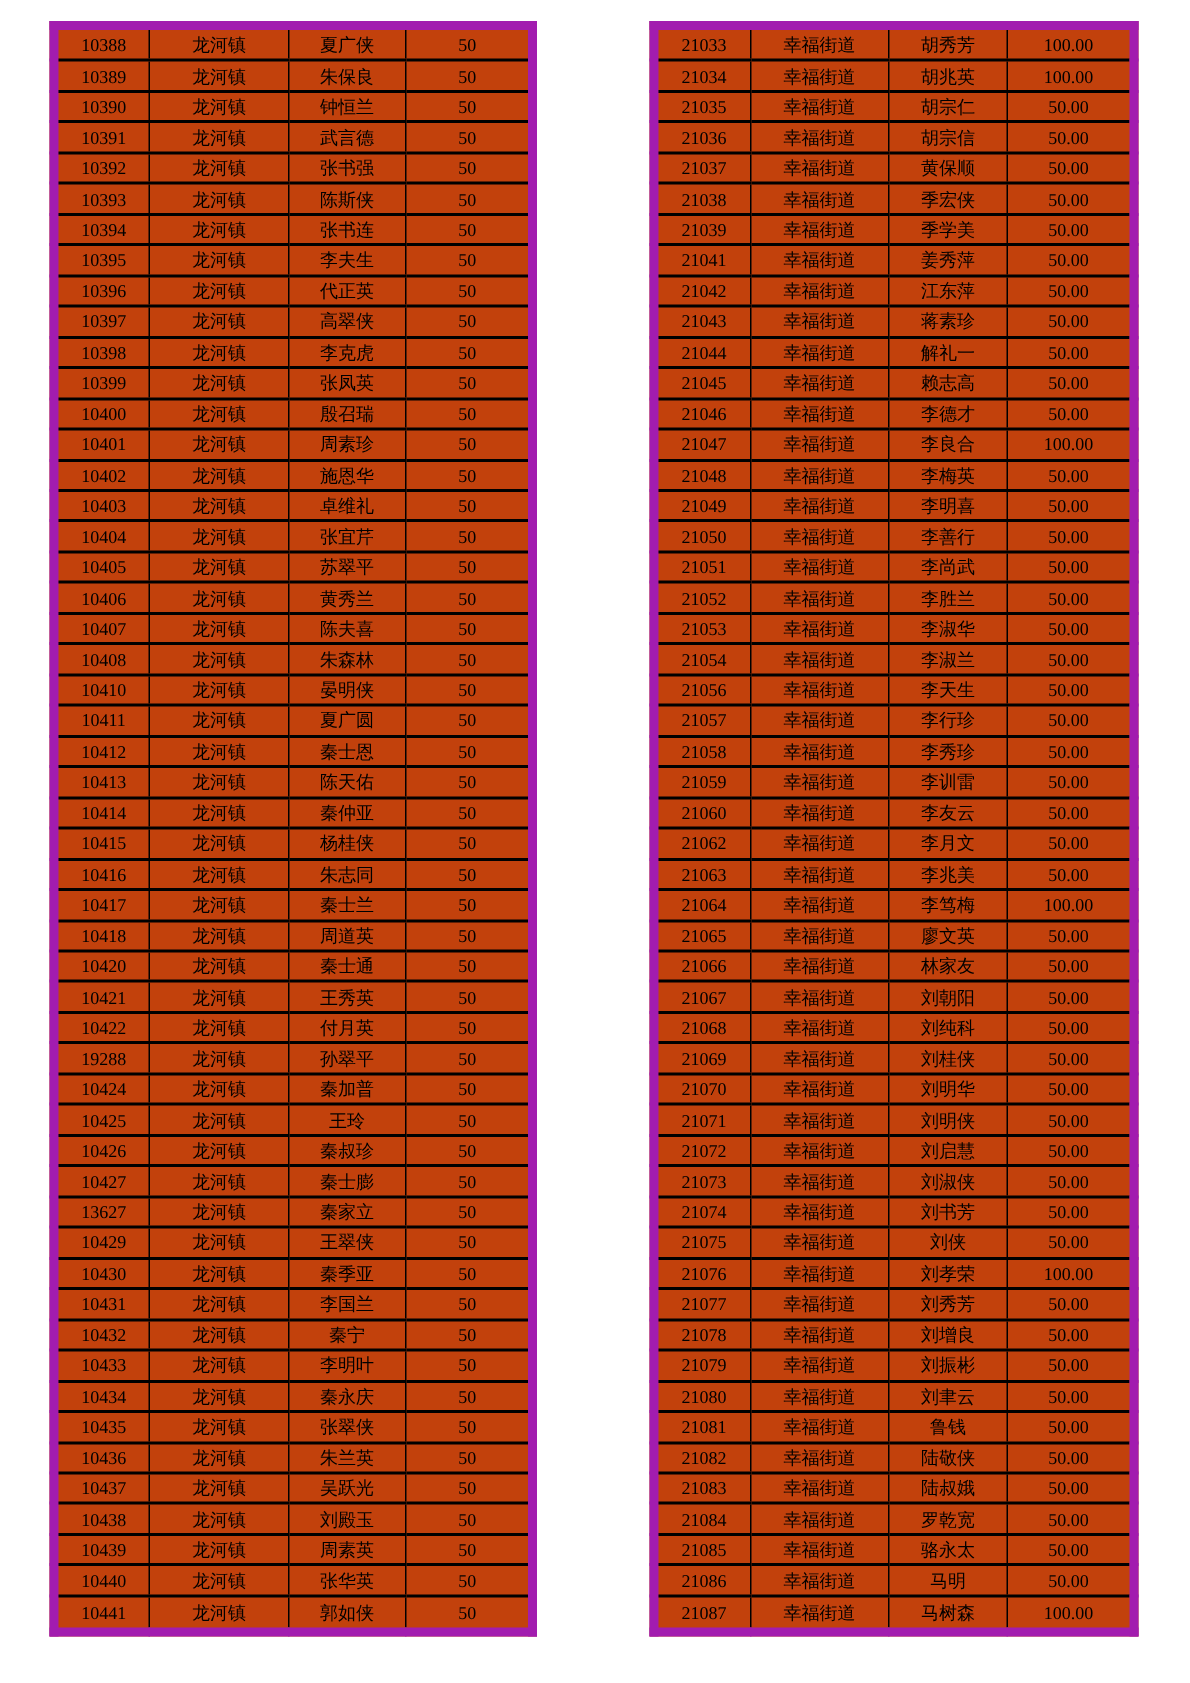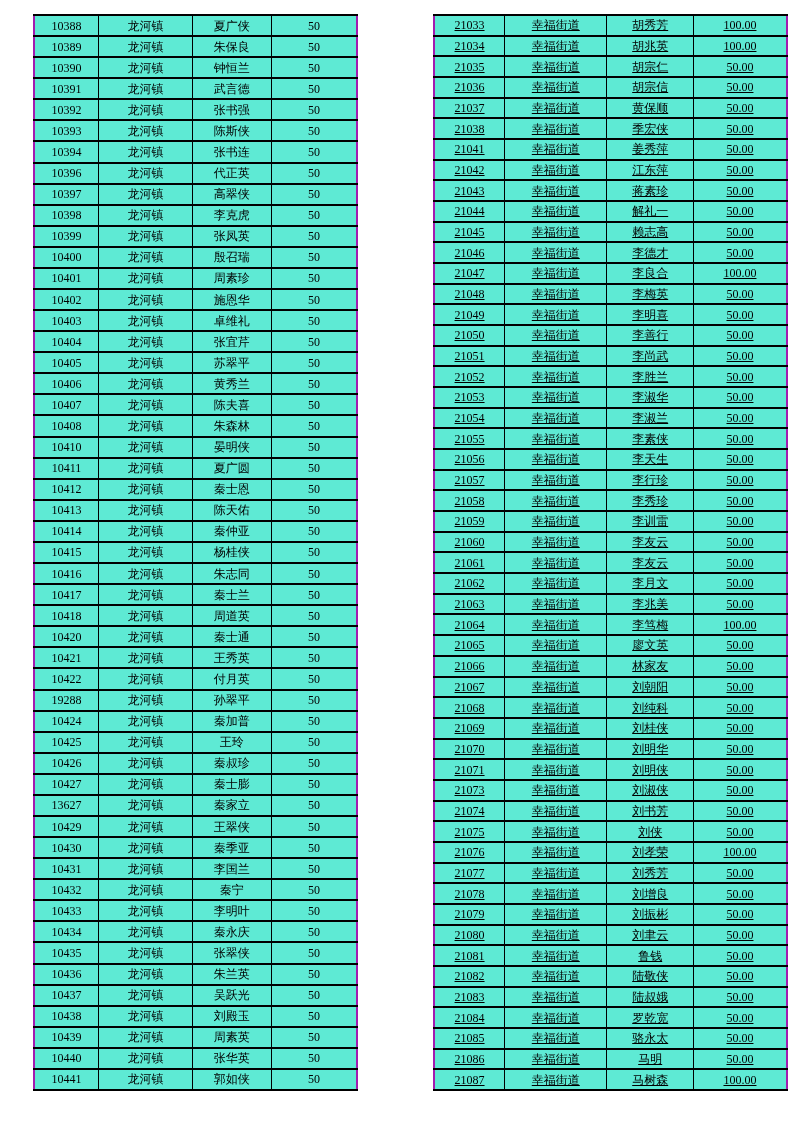--- a/index.html
+++ b/index.html
@@ -13,25 +13,25 @@
     position: relative;
     font-family: "Liberation Serif", "DejaVu Serif", serif;
     color: #000000;
   }
   .data-table {
     border-collapse: collapse;
     table-layout: fixed;
     position: absolute;
     top: 14px;
     height: 1077px;
-    border: 2px solid #a21caf;
-    background: #5eead4;
+    border: 6px solid #a21caf;
+    background: #c2410c;
   }
   #left-table  { left: 33px;  width: 325px; }
-  #right-table { left: 433px; width: 355px; text-decoration: underline; }
+  #right-table { left: 433px; width: 326px; }
   .data-table td {
     border-left: 1px solid #000000;
     border-right: 1px solid #000000;
     border-top: 2px solid #000000;
     border-bottom: 2px solid #000000;
     text-align: center;
     vertical-align: middle;
     font-size: 12px;
     line-height: 1;
     padding: 0;
@@ -90,20 +90,26 @@
         <td>陈斯侠</td>
         <td>50</td>
       </tr>
       <tr>
         <td>10394</td>
         <td>龙河镇</td>
         <td>张书连</td>
         <td>50</td>
       </tr>
       <tr>
+        <td>10395</td>
+        <td>龙河镇</td>
+        <td>李夫生</td>
+        <td>50</td>
+      </tr>
+      <tr>
         <td>10396</td>
         <td>龙河镇</td>
         <td>代正英</td>
         <td>50</td>
       </tr>
       <tr>
         <td>10397</td>
         <td>龙河镇</td>
         <td>高翠侠</td>
         <td>50</td>
@@ -401,20 +407,26 @@
         <td>黄保顺</td>
         <td>50.00</td>
       </tr>
       <tr>
         <td>21038</td>
         <td>幸福街道</td>
         <td>季宏侠</td>
         <td>50.00</td>
       </tr>
       <tr>
+        <td>21039</td>
+        <td>幸福街道</td>
+        <td>季学美</td>
+        <td>50.00</td>
+      </tr>
+      <tr>
         <td>21041</td>
         <td>幸福街道</td>
         <td>姜秀萍</td>
         <td>50.00</td>
       </tr>
       <tr>
         <td>21042</td>
         <td>幸福街道</td>
         <td>江东萍</td>
         <td>50.00</td>
@@ -485,26 +497,20 @@
         <td>李淑华</td>
         <td>50.00</td>
       </tr>
       <tr>
         <td>21054</td>
         <td>幸福街道</td>
         <td>李淑兰</td>
         <td>50.00</td>
       </tr>
       <tr>
-        <td>21055</td>
-        <td>幸福街道</td>
-        <td>李素侠</td>
-        <td>50.00</td>
-      </tr>
-      <tr>
         <td>21056</td>
         <td>幸福街道</td>
         <td>李天生</td>
         <td>50.00</td>
       </tr>
       <tr>
         <td>21057</td>
         <td>幸福街道</td>
         <td>李行珍</td>
         <td>50.00</td>
@@ -516,26 +522,20 @@
         <td>50.00</td>
       </tr>
       <tr>
         <td>21059</td>
         <td>幸福街道</td>
         <td>李训雷</td>
         <td>50.00</td>
       </tr>
       <tr>
         <td>21060</td>
-        <td>幸福街道</td>
-        <td>李友云</td>
-        <td>50.00</td>
-      </tr>
-      <tr>
-        <td>21061</td>
         <td>幸福街道</td>
         <td>李友云</td>
         <td>50.00</td>
       </tr>
       <tr>
         <td>21062</td>
         <td>幸福街道</td>
         <td>李月文</td>
         <td>50.00</td>
       </tr>
@@ -584,20 +584,26 @@
       <tr>
         <td>21070</td>
         <td>幸福街道</td>
         <td>刘明华</td>
         <td>50.00</td>
       </tr>
       <tr>
         <td>21071</td>
         <td>幸福街道</td>
         <td>刘明侠</td>
+        <td>50.00</td>
+      </tr>
+      <tr>
+        <td>21072</td>
+        <td>幸福街道</td>
+        <td>刘启慧</td>
         <td>50.00</td>
       </tr>
       <tr>
         <td>21073</td>
         <td>幸福街道</td>
         <td>刘淑侠</td>
         <td>50.00</td>
       </tr>
       <tr>
         <td>21074</td>

